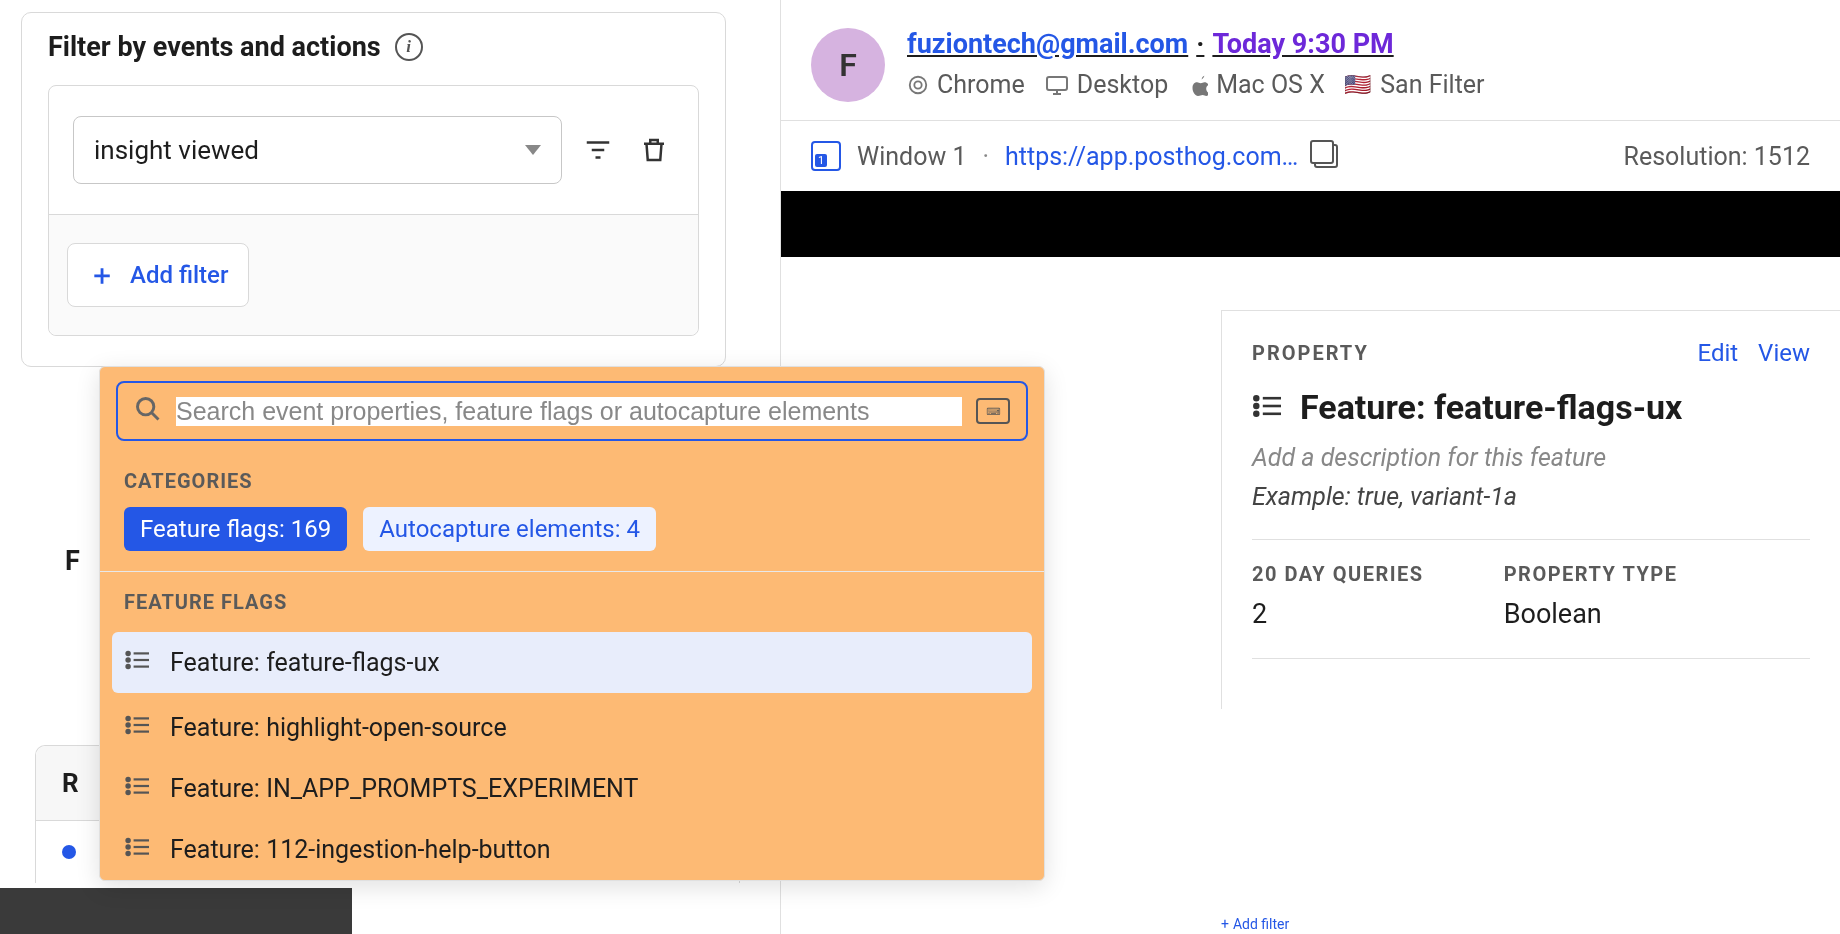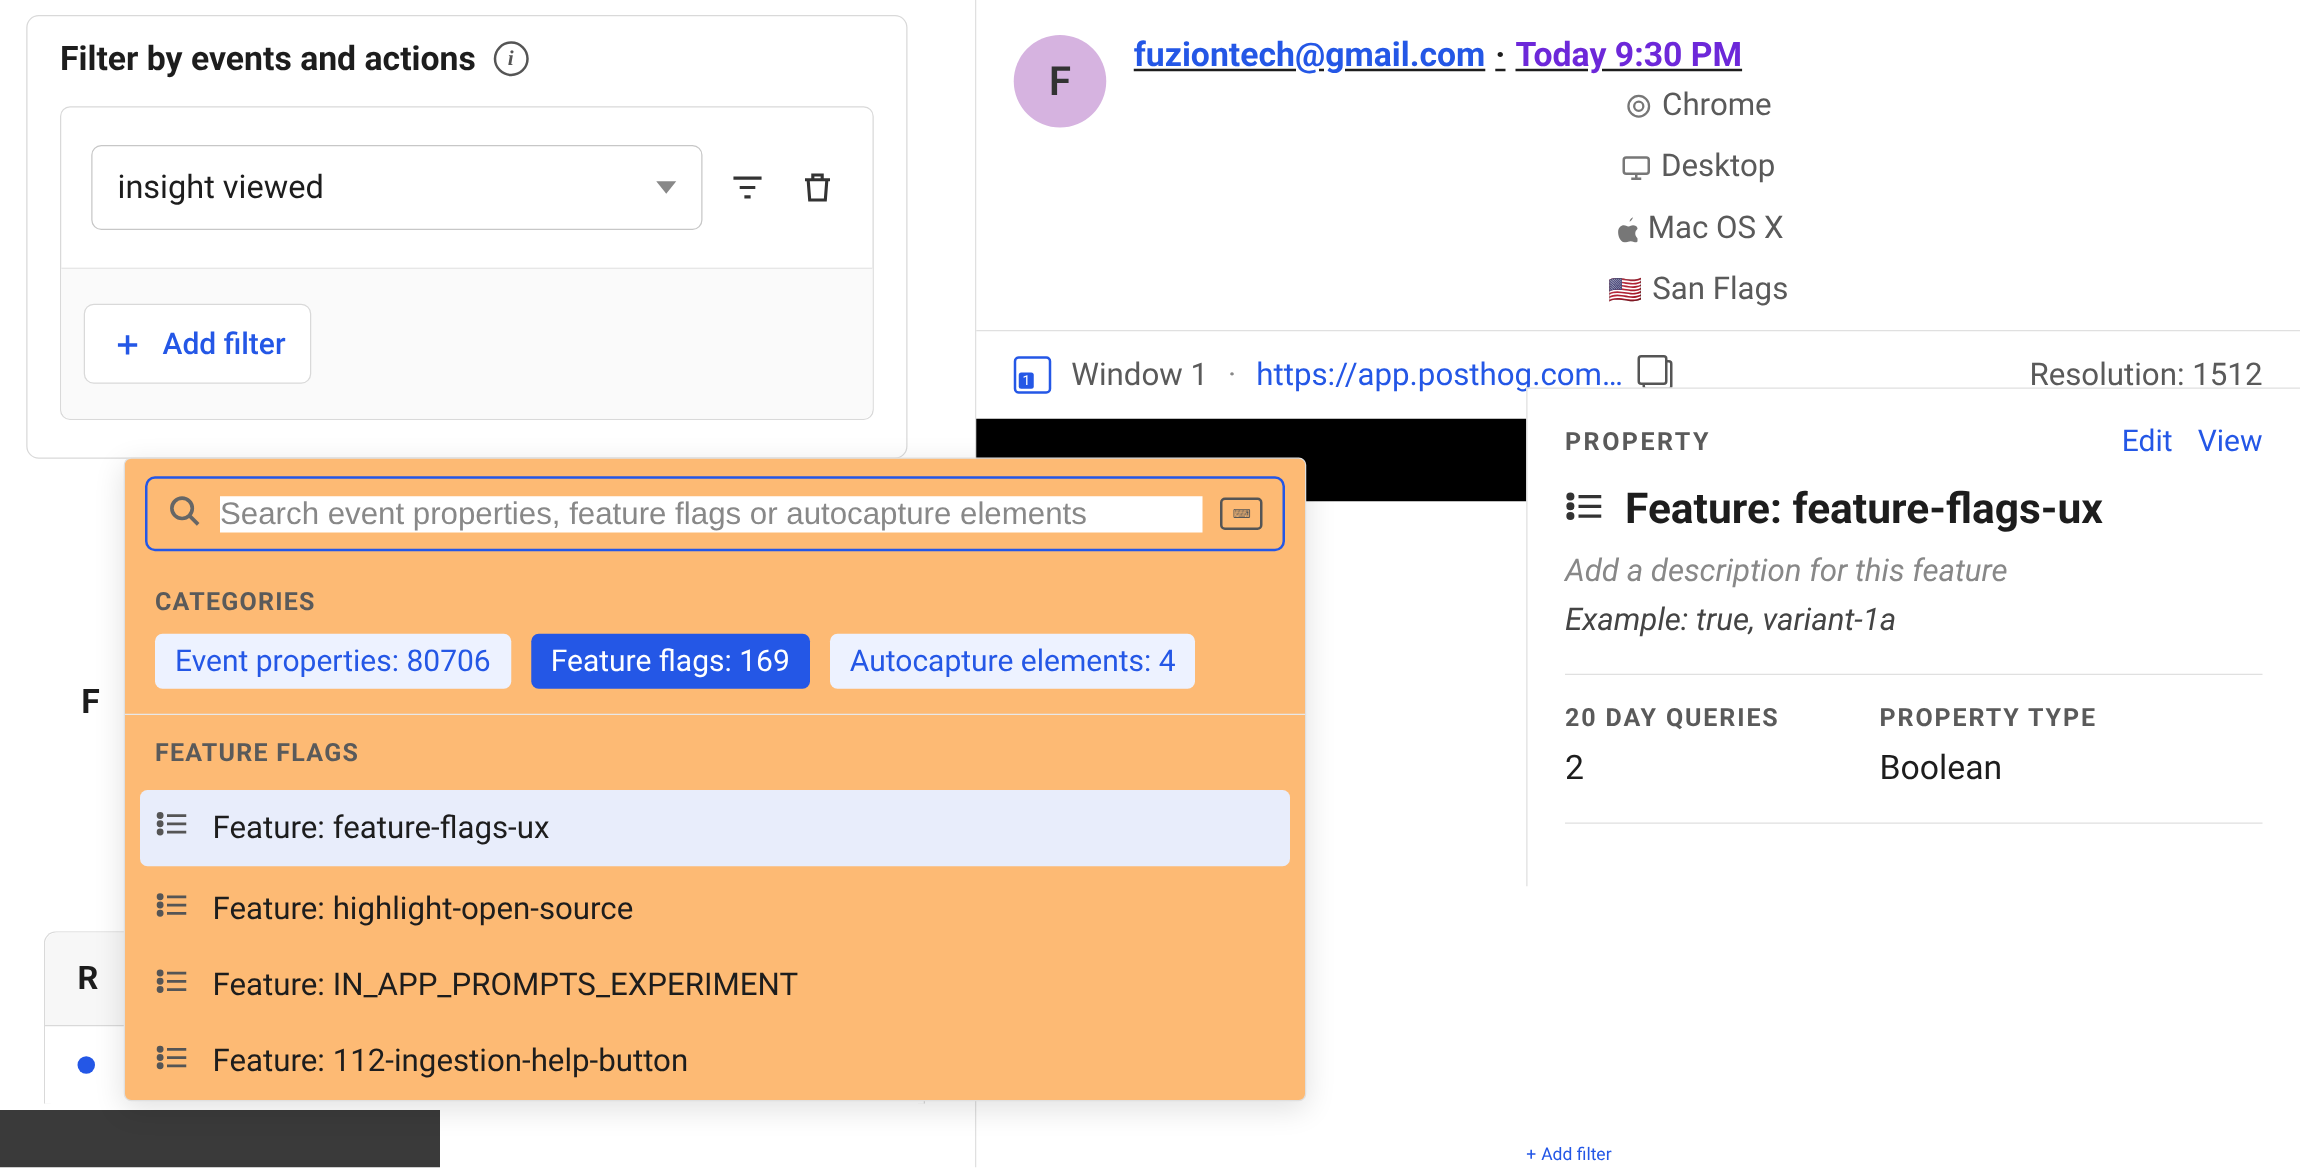--- a/index.html
+++ b/index.html
@@ -266,21 +266,20 @@
 .dot-sep { color: #1d1d1d; font-weight: 700; }
 .session-time { color: #6d28d9; font-weight: 700; }
 .session-meta {
   margin-top: 10px;
   font-size: 25px;
   color: #5a5a5a;
   display: flex;
   align-items: center;
   gap: 20px;
   flex-wrap: wrap;
-  flex-direction: column;
 }
 .meta-item { display: inline-flex; align-items: center; gap: 8px; }
 .window-bar {
   border-top: 1px solid #e0e0e0;
   padding: 20px 30px;
   display: flex;
   align-items: center;
   gap: 16px;
   font-size: 25px;
 }
@@ -460,21 +459,20 @@
       <svg viewBox="0 0 24 24" fill="none" stroke="#666" stroke-width="2.5">
         <circle cx="10" cy="10" r="7"></circle>
           <line x1="15" y1="15" x2="21" y2="21"></line>
       </svg>
     </span>
     <input class="search-input" placeholder="Search event properties, feature flags or autocapture elements" style="">
     <span class="keyboard-icon">⌨</span>
   </div>
   <div class="section-label">Categories</div>
   <div class="chips">
-    <div class="chip chip-light">Event properties: 80706</div>
     <div class="chip chip-active">Feature flags: 169</div>
     <div class="chip chip-light">Autocapture elements: 4</div>
   </div>
   <div class="section-label">Feature Flags</div>
   <div>
     <div class="list-item selected">
       <span class="list-icon">
         <svg viewBox="0 0 24 20" fill="none" stroke="#555" stroke-width="2">
             <circle cx="3" cy="4" r="1.5" fill="#555"></circle>
             <line x1="8" y1="4" x2="22" y2="4"></line>
@@ -554,21 +552,21 @@
           <span>Desktop</span>
         </span>
         <span class="meta-item">
           <svg width="20" height="22" viewBox="0 0 20 24" fill="#777">
               <path d="M14 6c0-2 1.5-3.5 3-4-1 3-3 4-3 4zm-4 18c-3 0-6-4-6-9 0-4 2.5-6 5-6 1.5 0 2.5 1 4 1s2.5-1 4-1c2 0 3.5 1 4.5 3-4 2-3 8 1 9-1 2-2 3-3.5 3-1.5 0-2-1-4-1s-2.5 1-5 1z"></path>
             </svg>
           <span>Mac OS X</span>
         </span>
         <span class="meta-item">
           <span class="flag-emoji">🇺🇸</span>
-          <span>San Flags</span>
+          <span>San Filter</span>
         </span>
       </div>
     </div>
   </div>
   <div class="window-bar">
     <div class="window-icon">
       <div class="window-icon-inner">1</div>
     </div>
     <span class="window-label">Window 1</span>
     <span class="window-dot">·</span>

